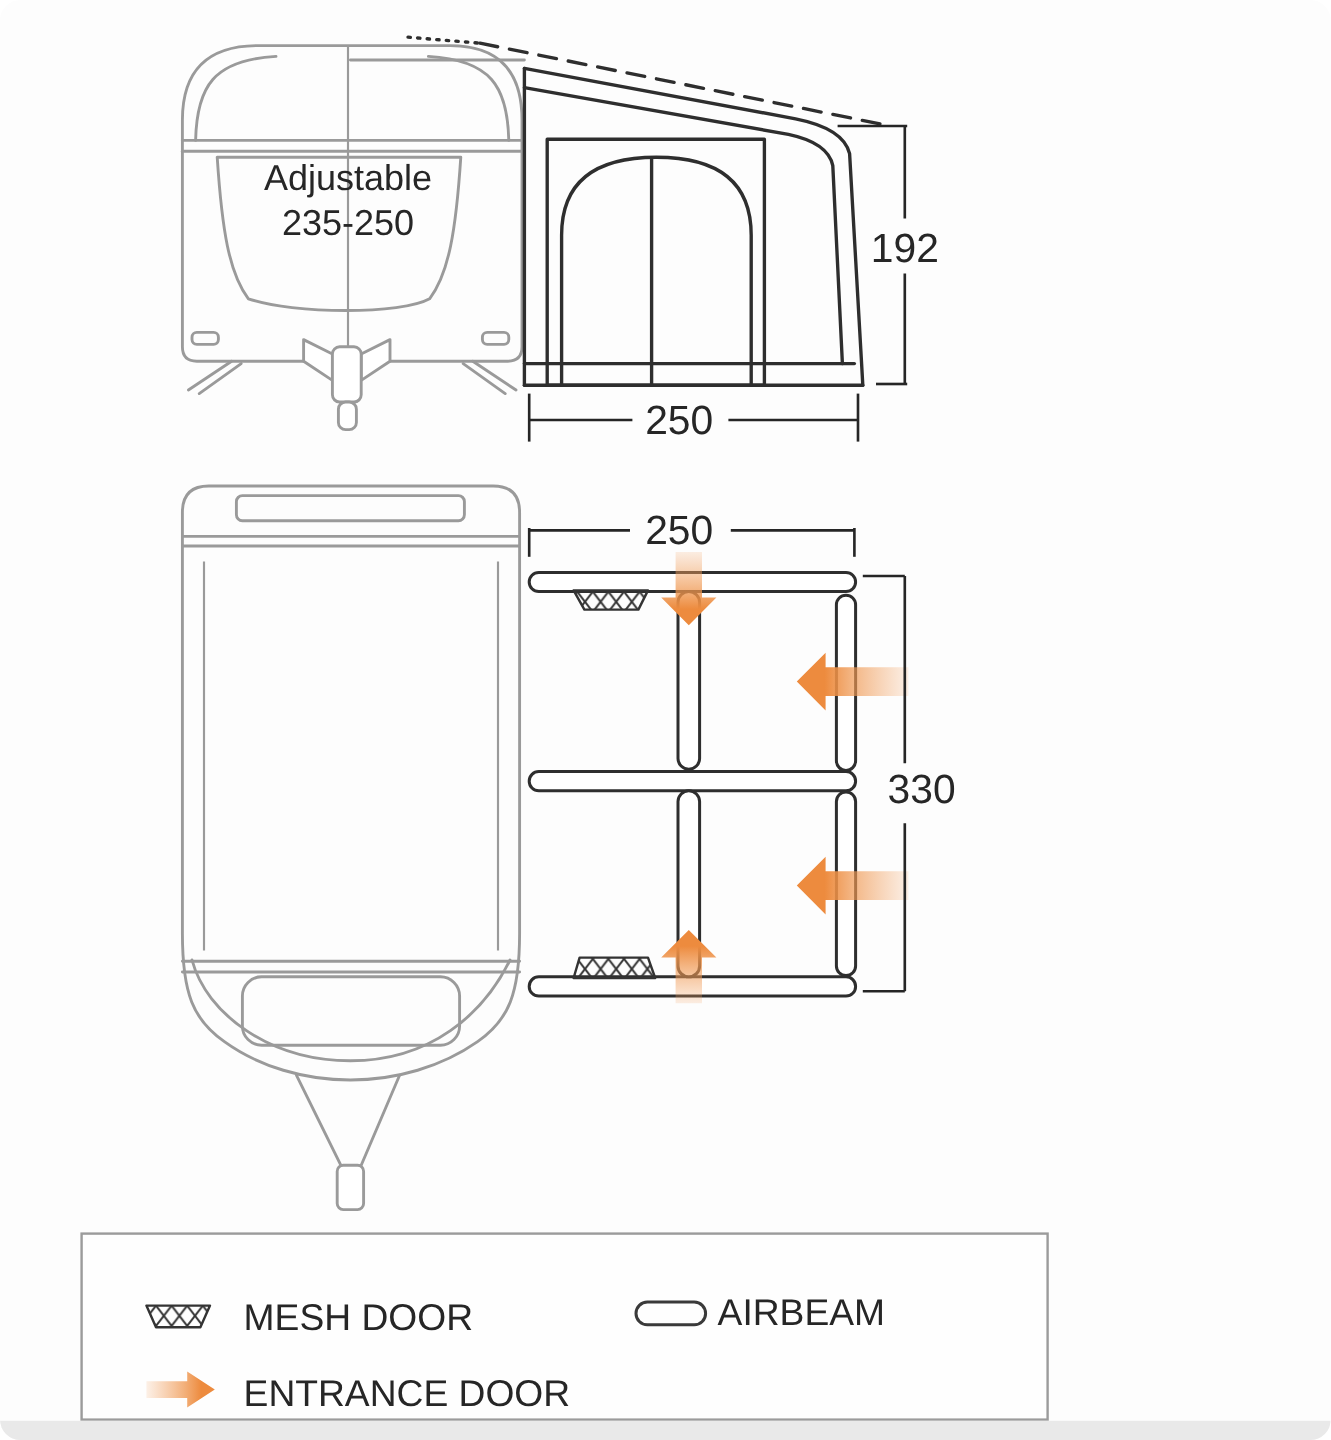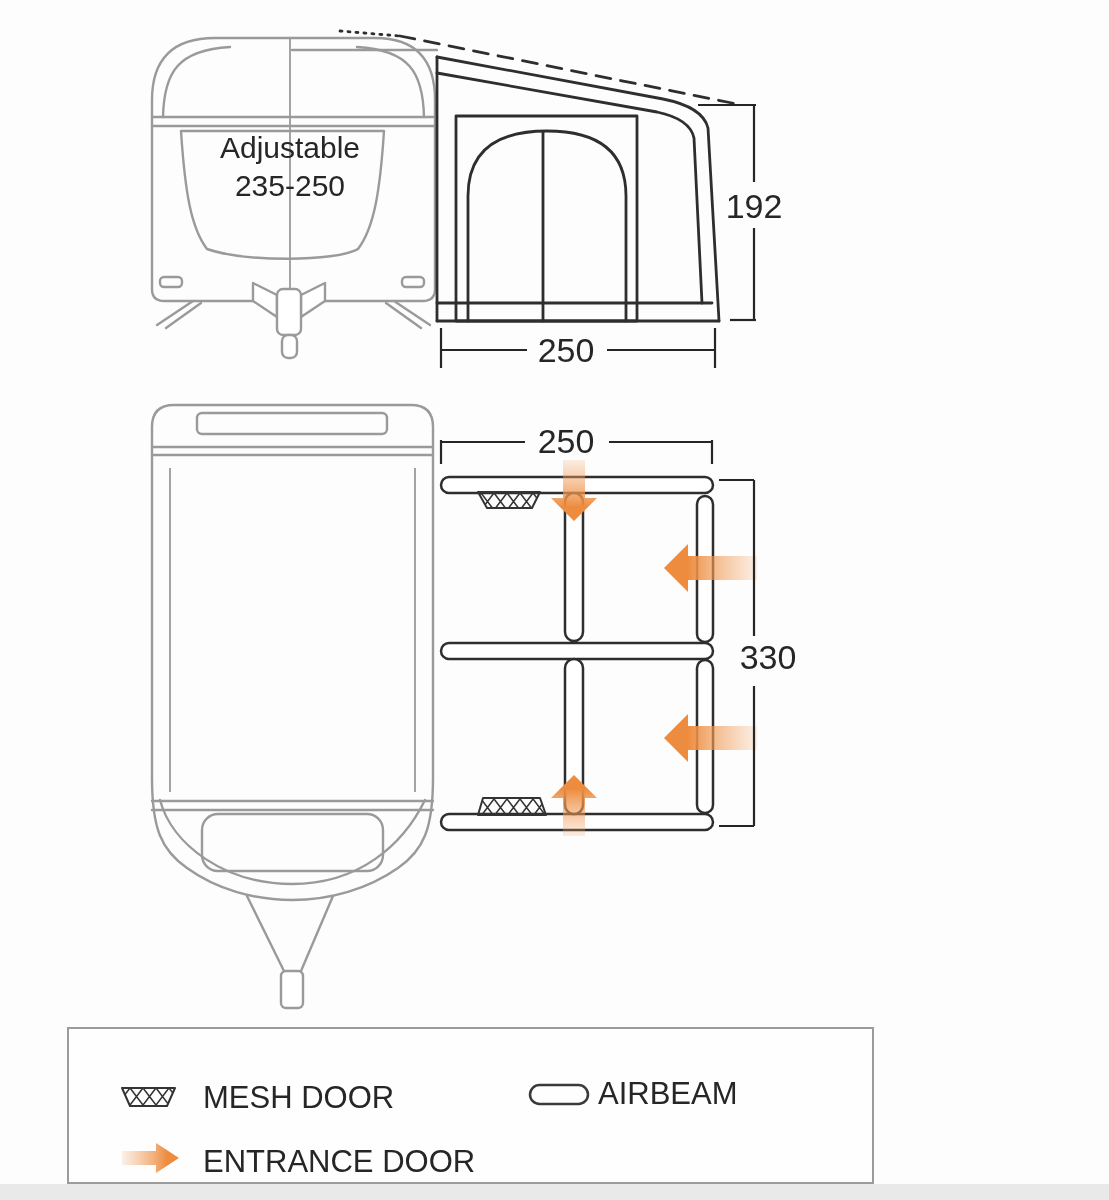--- a/index.html
+++ b/index.html
@@ -1,16 +1,16 @@
 <!DOCTYPE html>
 <html style="--caravan-line: #9a9a9a; --awning-line: #2e2e2e; --text-color: #262626; --bg: #fdfdfd;"><head>
 <meta charset="utf-8">
 <style>
   html,body{margin:0;padding:0;background:#fff;}
-  .stage{position:relative;width:1109px;height:1200px;background:var(--bg,#fdfdfd);overflow:hidden;}
+  .stage{position:relative;width:1109px;height:1200px;background:var(--bg,#fdfdfd);overflow:hidden;border-radius:17px;}
   svg{display:block;}
   svg text{
     fill:var(--text-color,#262626);
     font-family:"Liberation Sans","DejaVu Sans",sans-serif;
   }
   .caravan{stroke:var(--caravan-line,#9a9a9a);fill:none;stroke-width:2.4;stroke-linejoin:round;stroke-linecap:round;}
   .caravan-thin{stroke:var(--caravan-line,#9a9a9a);fill:none;stroke-width:1.8;}
   .caravan-fill{stroke:var(--caravan-line,#9a9a9a);fill:#fff;stroke-width:2.4;stroke-linejoin:round;}
   .awning{stroke:var(--awning-line,#2e2e2e);fill:none;stroke-width:2.8;stroke-linejoin:round;stroke-linecap:round;}
   .tube{stroke:var(--awning-line,#2e2e2e);fill:#fff;stroke-width:2.5;}

